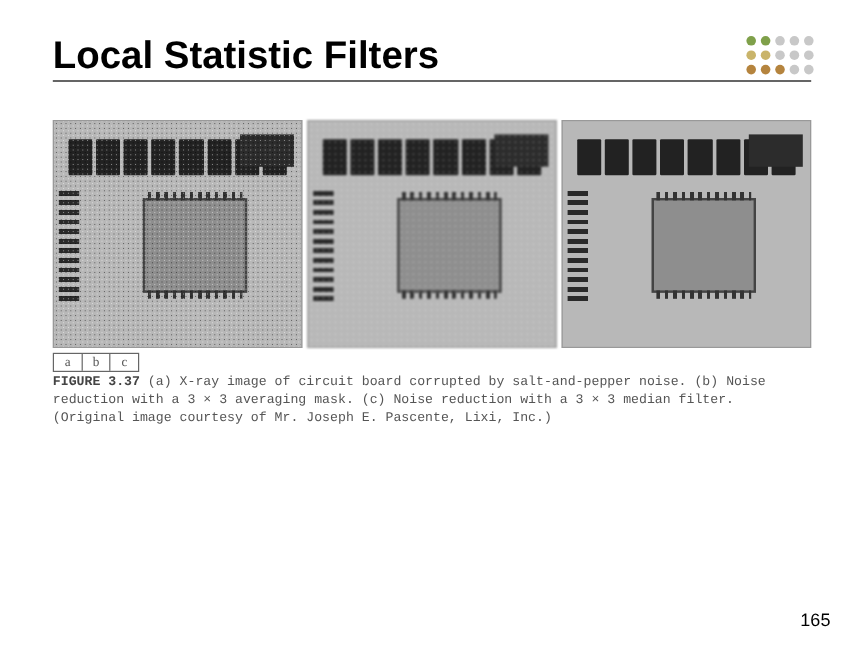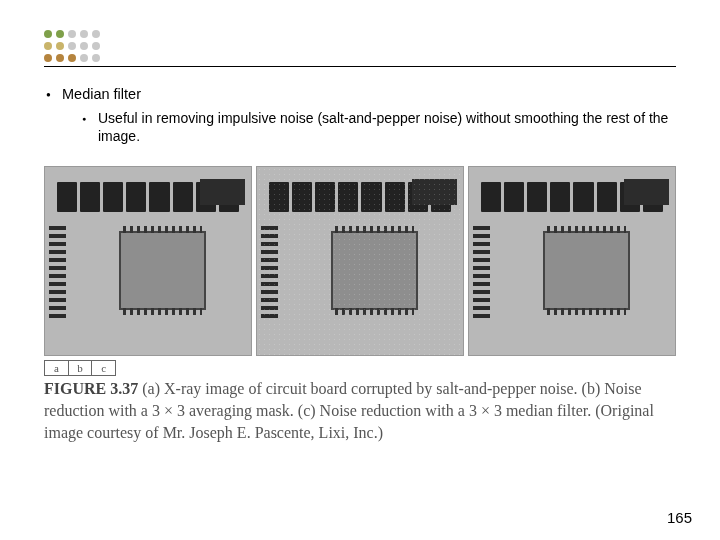--- a/index.html
+++ b/index.html
@@ -160,71 +160,62 @@
     color: #555;
   }
   .abc-row span {
     flex:1;
     text-align:center;
     border-right:1px solid #666;
     padding:1px 0;
   }
   .abc-row span:last-child { border-right:none; }
   .caption {
-    font-family: Liberation Serif, serif;
-    font-size: 16px;
+    font-family: Liberation Mono, monospace;
+    font-size: 11px;
     color: #555;
     line-height: 1.35;
     margin-top: 2px;
   }
   .caption b { color:#444; font-weight:bold; }
   .pagenum {
     position: absolute;
     right: 28px;
     bottom: 14px;
     font-size: 15px;
     color: #000;
   }
 </style>
 </head>
 <body>
 
 <div class="slide">
 
   <div class="title-row">
+    <h1>Local Statistic Filters</h1>
     <div class="dot-decor" id="dot-decor">
         <span style="background: rgb(127, 160, 74);"></span>
         <span style="background: rgb(127, 160, 74);"></span>
         <span style="background: rgb(200, 200, 200);"></span>
         <span style="background: rgb(200, 200, 200);"></span>
         <span style="background: rgb(200, 200, 200);"></span>
         <span style="background: rgb(201, 180, 106);"></span>
         <span style="background: rgb(201, 180, 106);"></span>
         <span style="background: rgb(200, 200, 200);"></span>
         <span style="background: rgb(200, 200, 200);"></span>
         <span style="background: rgb(200, 200, 200);"></span>
         <span style="background: rgb(181, 132, 62);"></span>
         <span style="background: rgb(181, 132, 62);"></span>
         <span style="background: rgb(181, 132, 62);"></span>
         <span style="background: rgb(200, 200, 200);"></span>
         <span style="background: rgb(200, 200, 200);"></span>
       </div>
   </div>
 
   <div class="columns">
-    <div class="col">
-      <ul class="level1">
-        <li>
-          <span>Median filter</span>
-          <ul class="level2">
-            <li>Useful in removing impulsive noise (salt-and-pepper noise) without smoothing the rest of the image.</li>
-          </ul>
-        </li>
-      </ul>
-    </div>
   </div>
 
   <div class="figure-block">
     <div class="fig-row">
       <div class="fig-panel noise-heavy">
         <div class="comps">
             <span></span>
             <span></span>
             <span></span>
             <span></span>

